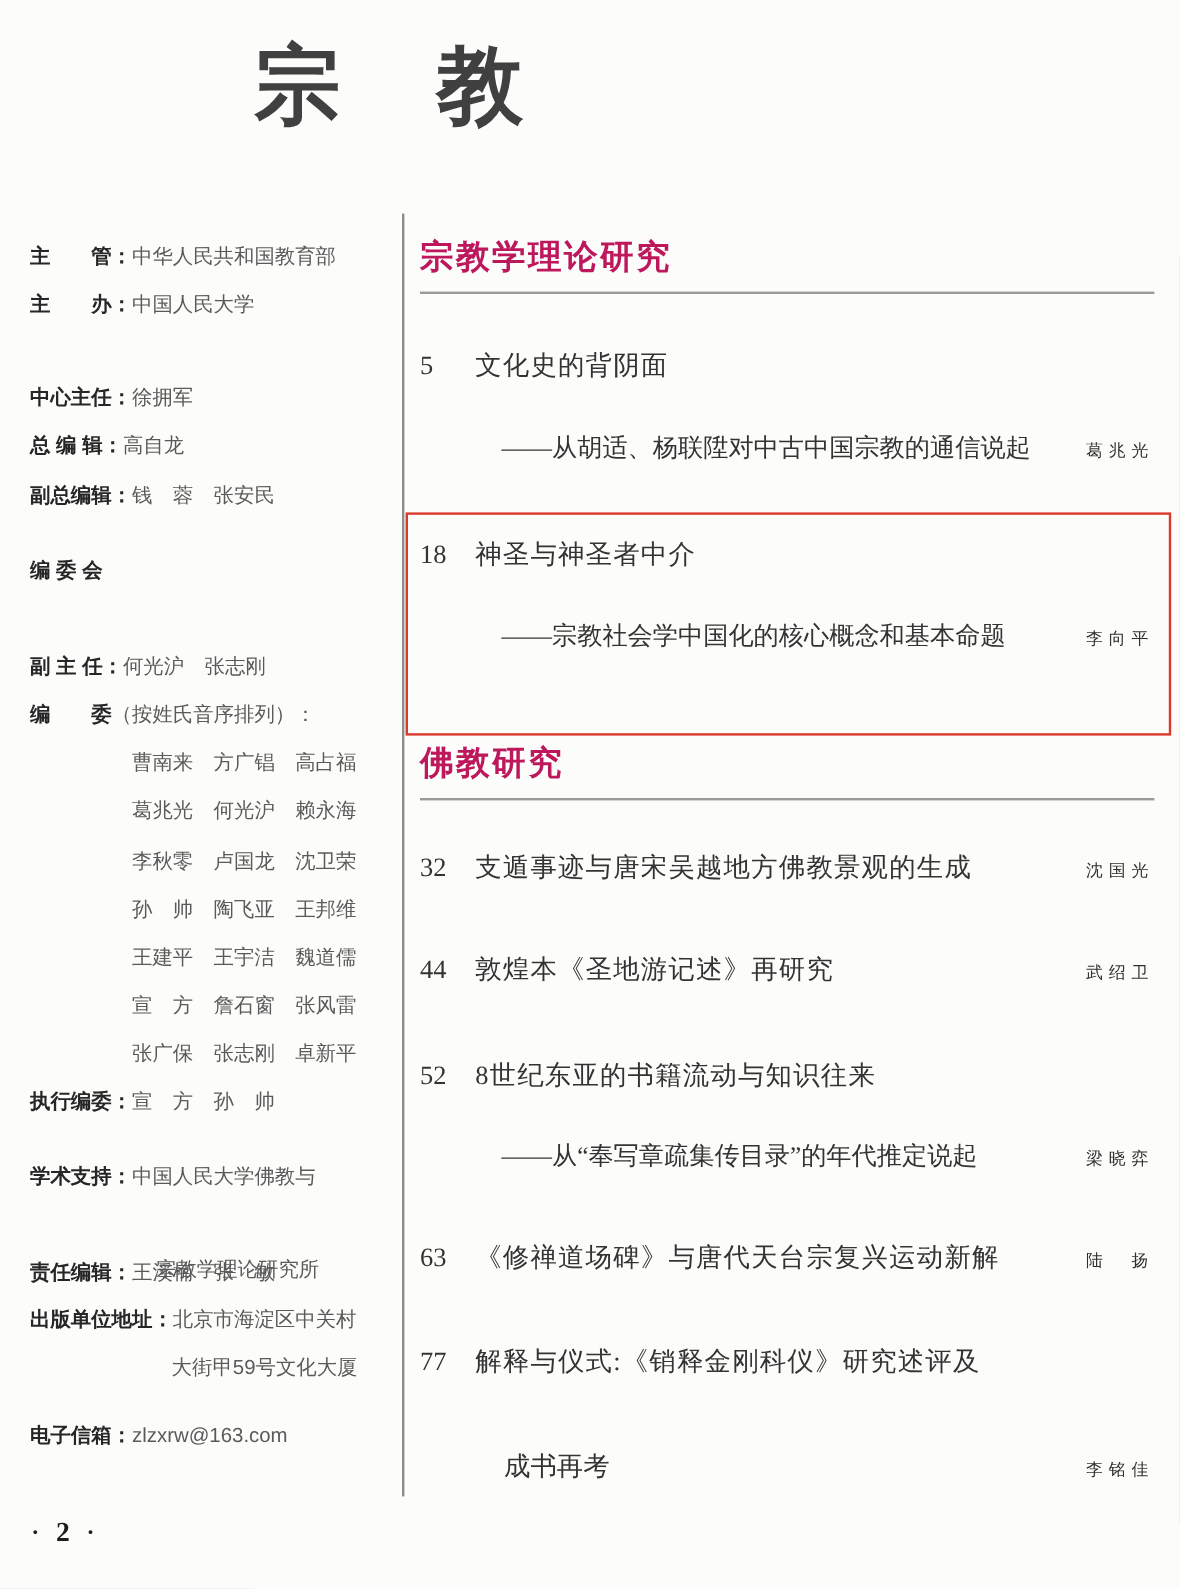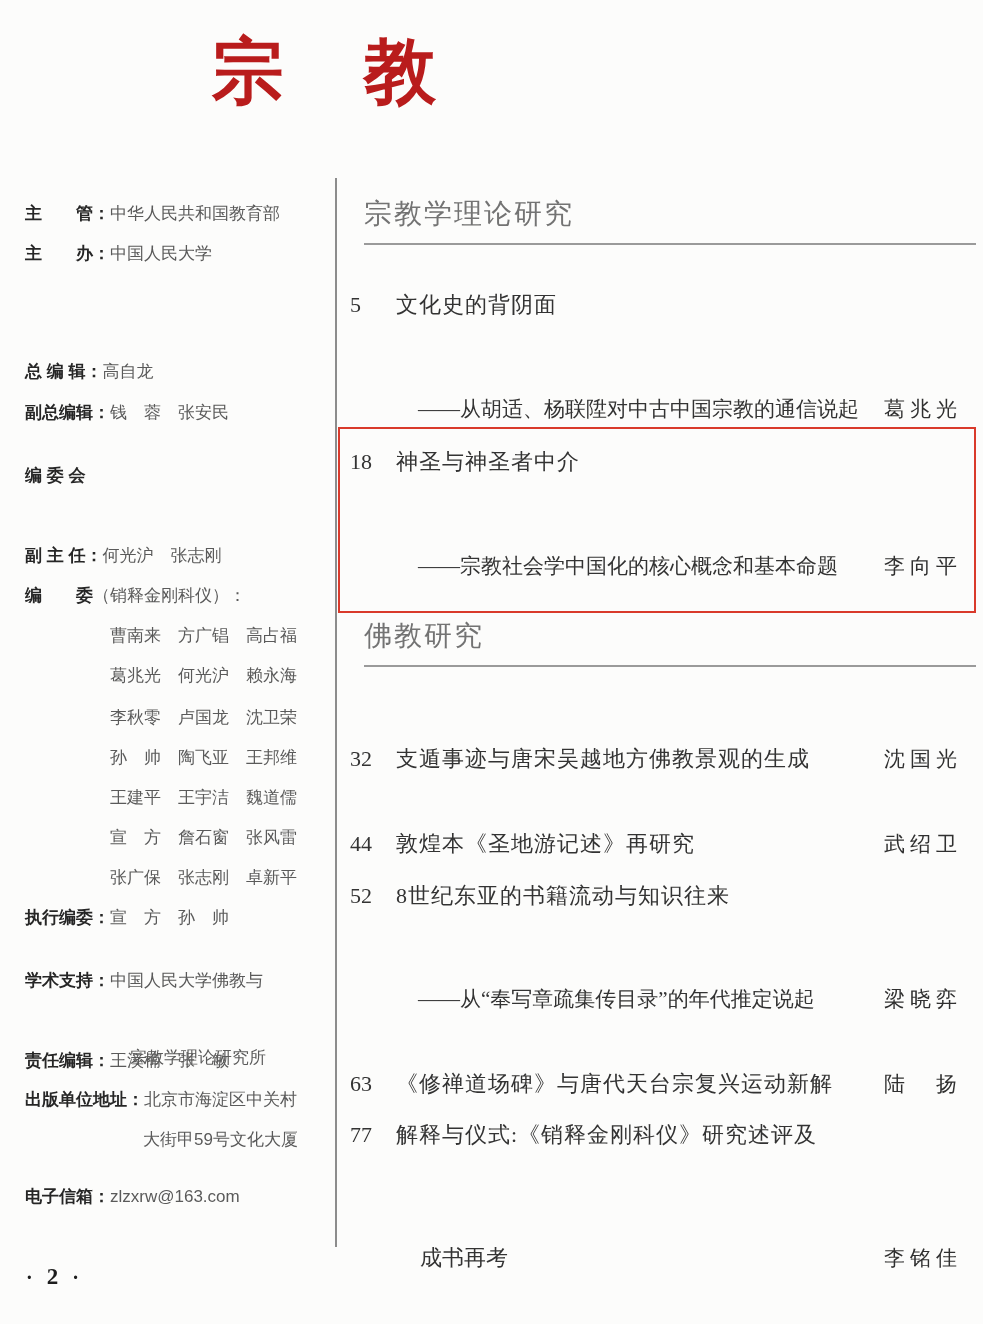--- a/index.html
+++ b/index.html
@@ -6,54 +6,54 @@
   .page{
     position:relative;width:983px;height:1324px;margin:0 auto;
     background:#fcfcfb;overflow:hidden;
     font-family:"Liberation Sans",sans-serif;color:#2b2b2b;
   }
   
   .journal-title{
     position:absolute;left:212px;top:26px;
     font-family:"Liberation Serif","DejaVu Serif",serif;
     font-weight:bold;font-size:72px;line-height:92px;
-    letter-spacing:80px;color:#b91c1c;white-space:nowrap;
+    letter-spacing:80px;color:#404040;white-space:nowrap;
   }
   
   .divider{
     position:absolute;left:335px;top:178px;width:2px;height:1069px;
     background:#8c8c8c;
   }
   
   .m-row{
     position:absolute;left:25px;width:312px;display:flex;
     font-size:17px;line-height:21px;white-space:pre;
   }
   .m-label{font-weight:bold;color:#262626;flex:none;}
   .m-value{color:#5a5a5a;}
   .m-names{padding-left:85px;}
   .m-cont1{padding-left:105px;margin-top:37px;}
   .m-cont2{padding-left:118px;}
   
   .toc-heading{
-    position:absolute;left:364px;width:612px;
+    position:absolute;left:350px;width:612px;
     font-family:"Liberation Sans",sans-serif;
-    font-size:28px;font-weight:normal;letter-spacing:2px;color:#737373;
+    font-size:28px;font-weight:bold;letter-spacing:2px;color:#be185d;
     padding-bottom:13px;border-bottom:2px solid #9a9a9a;line-height:32px;
   }
   .toc-line{
     position:absolute;left:350px;width:612px;display:flex;align-items:baseline;
     font-family:"Liberation Serif","DejaVu Serif",serif;
     font-size:22px;line-height:26px;color:#333;white-space:pre;
   }
   .toc-page{width:46px;flex:none;}
   .toc-title{letter-spacing:1px;}
   .toc-sub{padding-left:68px;font-size:21px;}
   .toc-cont{padding-left:70px;font-size:22px;text-align:right;}
-  .toc-author{margin-left:auto;letter-spacing:5px;font-size:21px;color:#303030;flex:none;margin-top:36px;}
+  .toc-author{margin-left:auto;letter-spacing:5px;font-size:14px;color:#303030;flex:none;}
   .highlight-box{
     position:absolute;left:338px;top:427px;width:634px;height:182px;
     border:2px solid #d93a2b;background:transparent;
   }
   
   .footer{
     position:absolute;left:26px;top:1264px;display:flex;align-items:center;gap:14px;
     font-family:"Liberation Serif","DejaVu Serif",serif;color:#1d1d1d;
   }
   .footer .dot{font-size:20px;font-weight:bold;}
@@ -67,34 +67,37 @@
   <div class="journal-title">宗教</div>
 
   <div class="divider"></div>
 
   <div class="m-row" style="top:203px">
     <span class="m-label">主　　管：</span><span class="m-value">中华人民共和国教育部</span>
   </div>
   <div class="m-row" style="top:243px">
     <span class="m-label">主　　办：</span><span class="m-value">中国人民大学</span>
   </div>
+  <div class="m-row" style="top:321px">
+    <span class="m-label">中心主任：</span><span class="m-value">徐拥军</span>
+  </div>
   <div class="m-row" style="top:361px">
     <span class="m-label">总 编 辑：</span><span class="m-value">高自龙</span>
   </div>
   <div class="m-row" style="top:402px">
     <span class="m-label">副总编辑：</span><span class="m-value">钱　蓉　张安民</span>
   </div>
   <div class="m-row" style="top:465px">
     <span class="m-label">编 委 会</span>
   </div>
   <div class="m-row" style="top:545px">
     <span class="m-label">副 主 任：</span><span class="m-value">何光沪　张志刚</span>
   </div>
   <div class="m-row" style="top:585px">
-    <span class="m-label">编　　委</span><span class="m-value">（销释金刚科仪）：</span>
+    <span class="m-label">编　　委</span><span class="m-value">（按姓氏音序排列）：</span>
   </div>
   <div class="m-row m-names" style="top:625px">
     <span class="m-value">曹南来　方广锠　高占福</span>
   </div>
   <div class="m-row m-names" style="top:665px">
     <span class="m-value">葛兆光　何光沪　赖永海</span>
   </div>
   <div class="m-row m-names" style="top:707px">
     <span class="m-value">李秋零　卢国龙　沈卫荣</span>
   </div>

